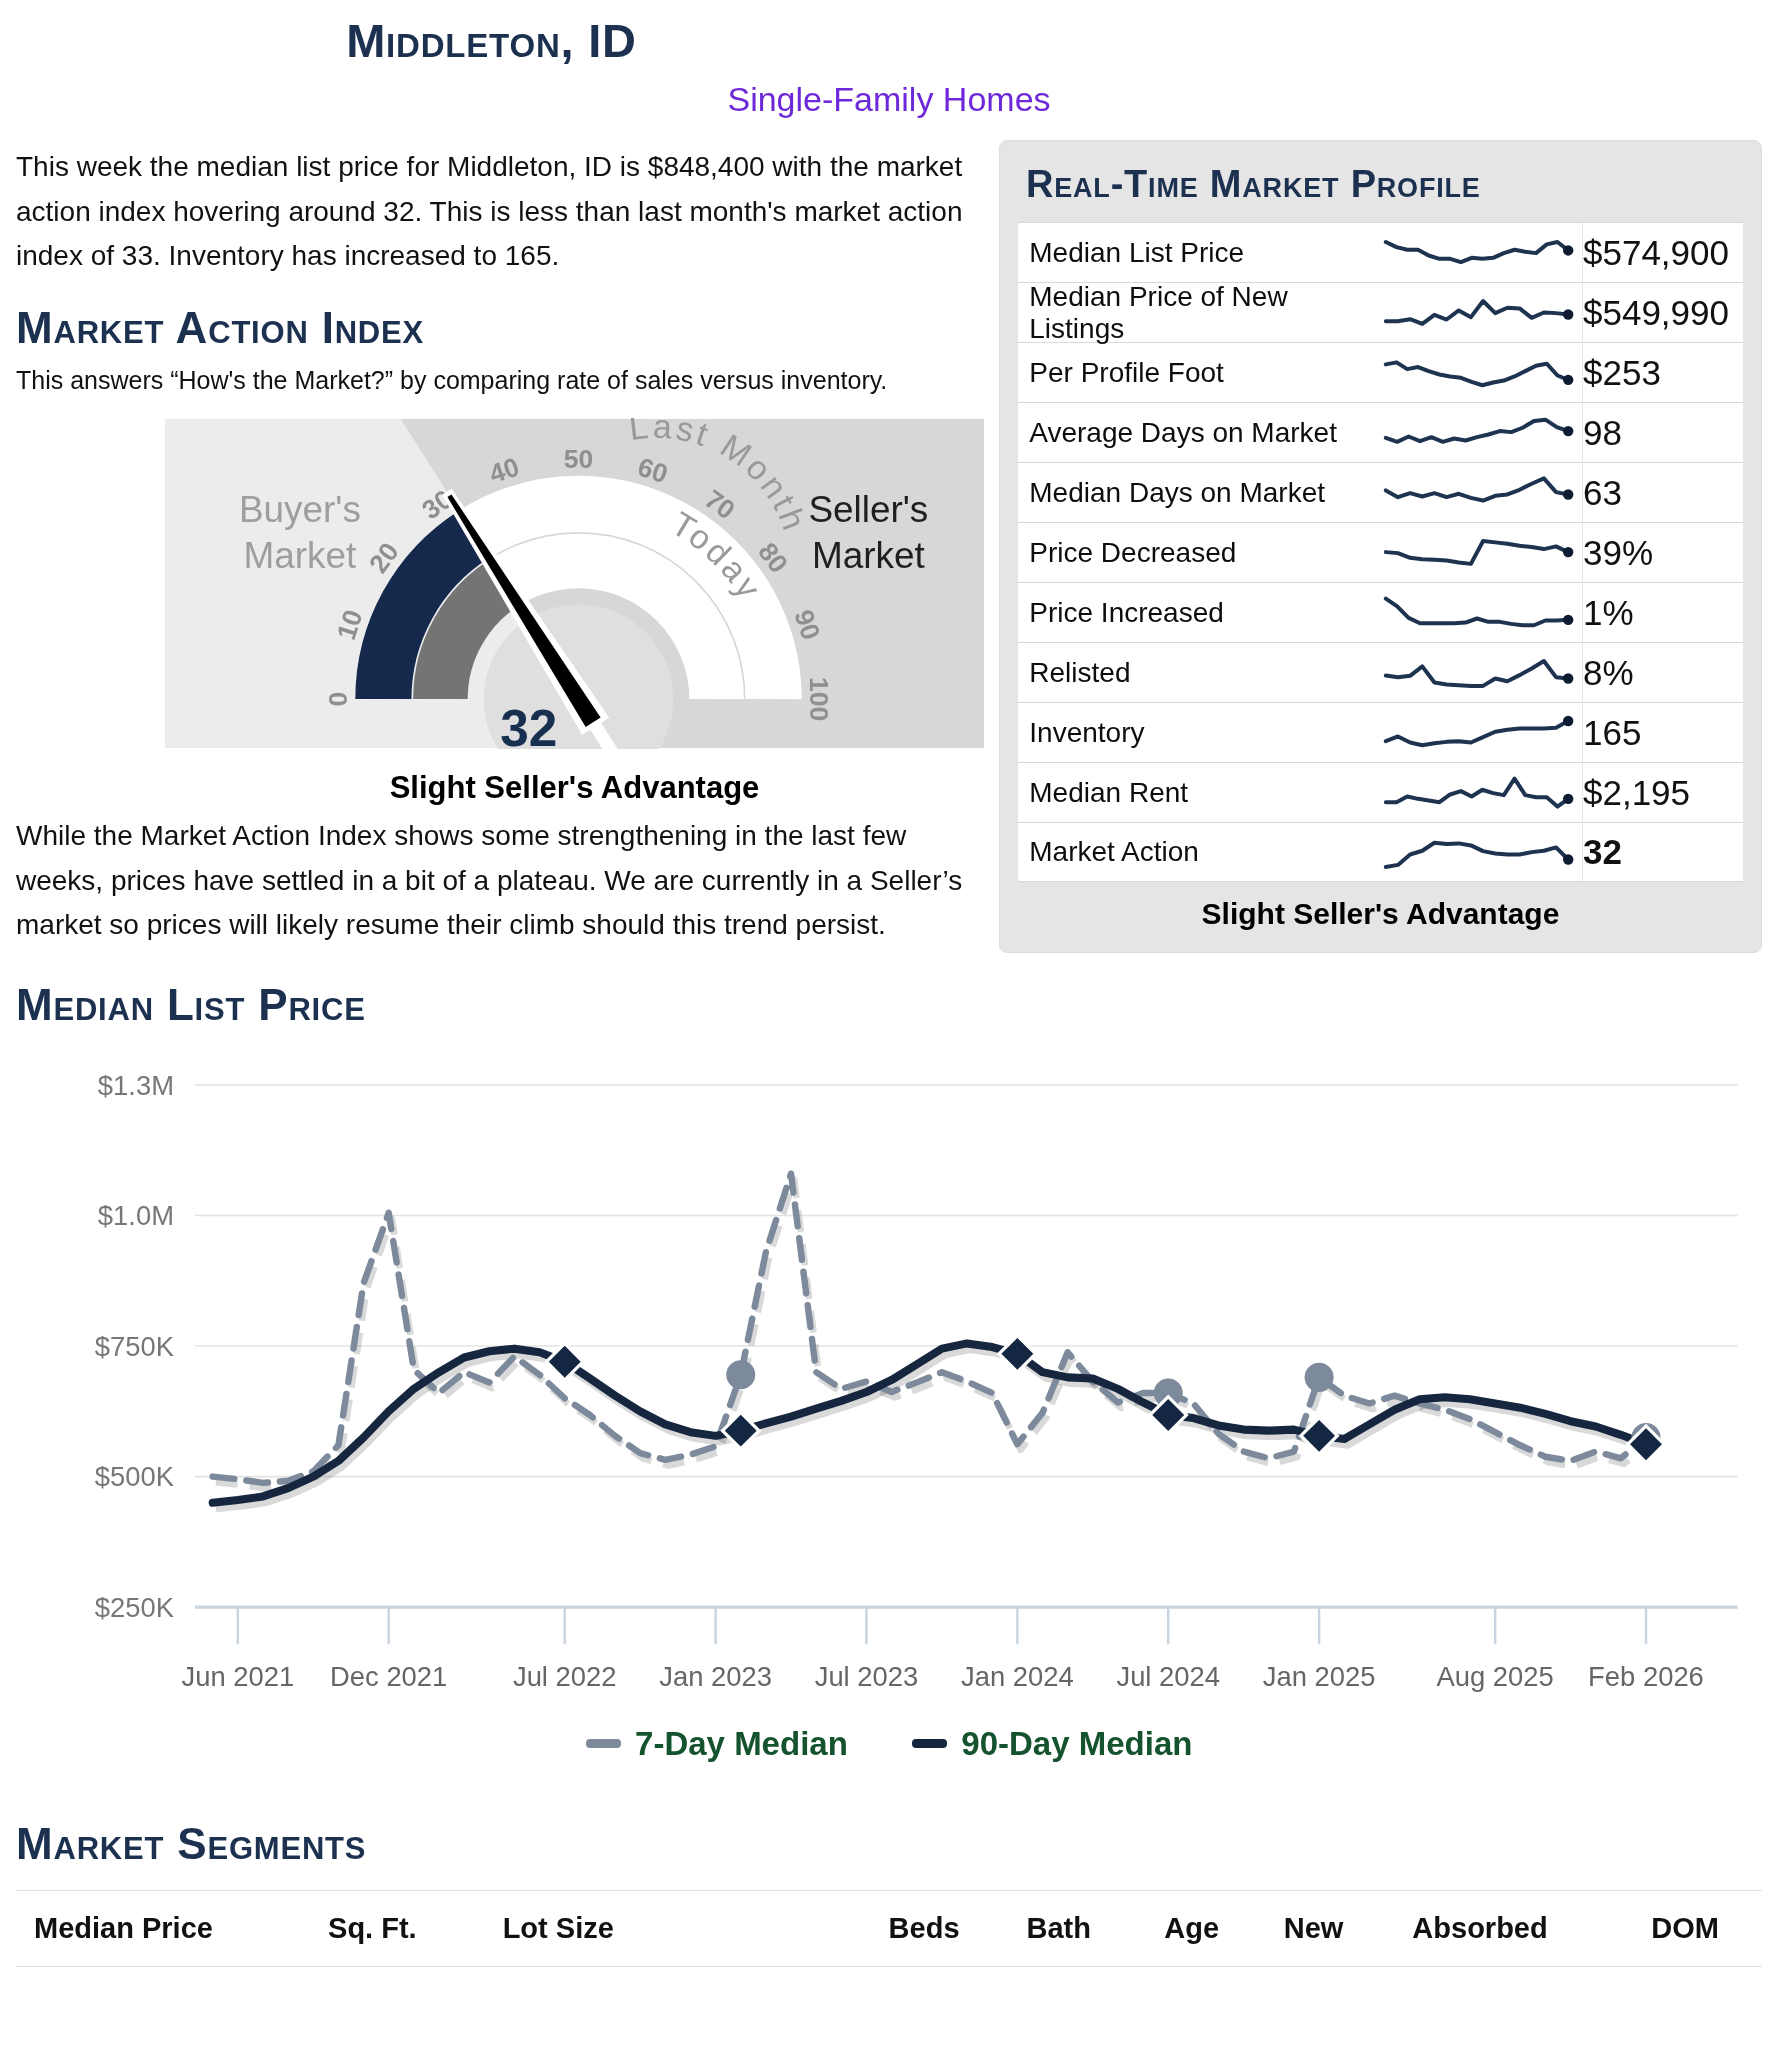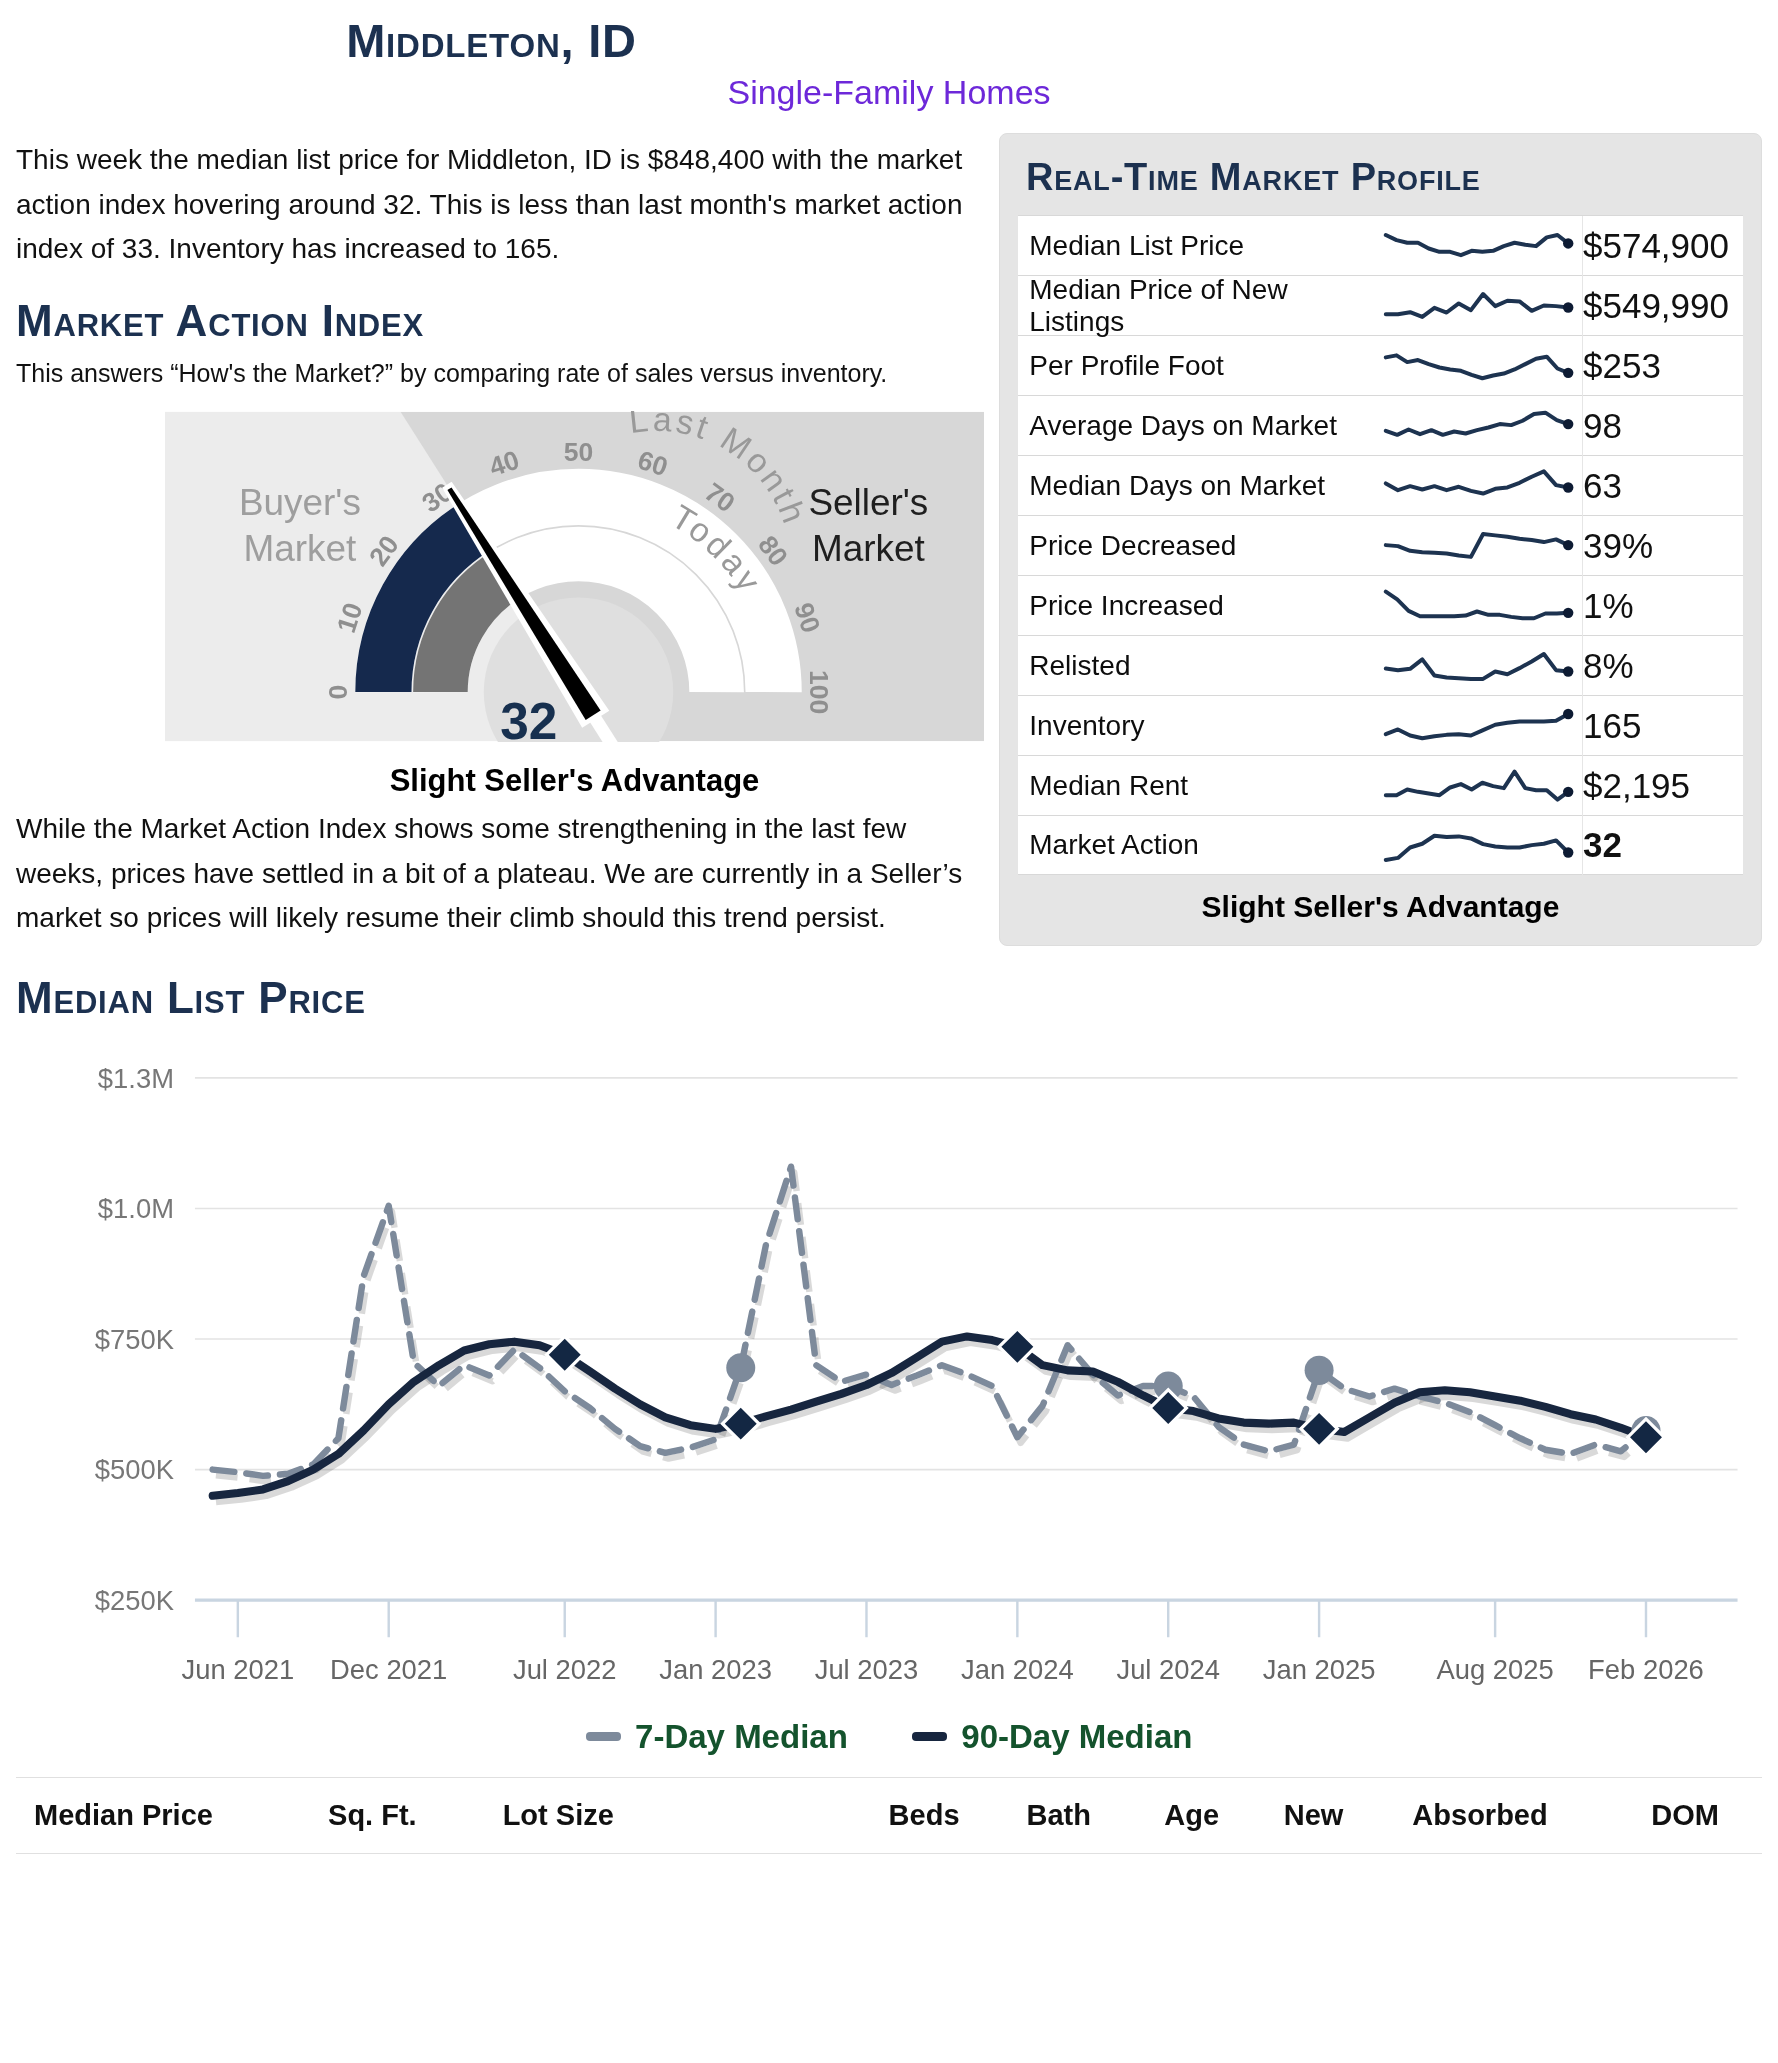--- a/index.html
+++ b/index.html
@@ -6,21 +6,21 @@
   html,body { margin:0; padding:0; background:#ffffff; }
   body {
     width:1778px;
     font-family:"Liberation Sans", sans-serif;
     color:#111;
   }
   .page { padding:4.8px 16px 48px 16px; }
 
   
   .sc { font-variant:small-caps; font-weight:bold; color:#1c3150; letter-spacing:0.8px; }
-  .page-title { font-size:47px; text-align:center; width:951px; margin:8px 0 5px 0; }
+  .page-title { font-size:47px; text-align:center; width:951px; margin:8px 0 12px 0; }
   .page-subtitle { font-size:34px; text-align:center; margin:4.8px 0 18px 0; color:#6d28d9; font-weight:normal; }
   .h2 { font-size:44px; margin:24px 0 13px 0; }
 
   p.body-text { font-size:28px; line-height:1.6; margin:8px 0; }
   .small-note { font-size:25px; margin:3.2px 0 8px 0; }
 
   .top-region { display:flex; align-items:flex-start; gap:24px; }
   .left-col { width:959px; flex:0 0 auto; }
 
   
@@ -271,20 +271,21 @@
           <span class="swatch" style="background: rgb(125, 138, 155);"></span>
           <span>7-Day Median</span>
         </div>
         <div class="legend-item">
           <span class="swatch" style="background: rgb(23, 38, 63);"></span>
           <span>90-Day Median</span>
         </div>
       </div>
   </div>
 
+  <div class="h2 sc" style="margin-top:56px">Market Segments</div>
 
   <table class="segments">
     <colgroup id="segments-cols">
         <col style="width: 16%;">
         <col style="width: 9.5%;">
         <col style="width: 21%;">
         <col style="width: 7.5%;">
         <col style="width: 7.5%;">
         <col style="width: 6.5%;">
         <col style="width: 7%;">

